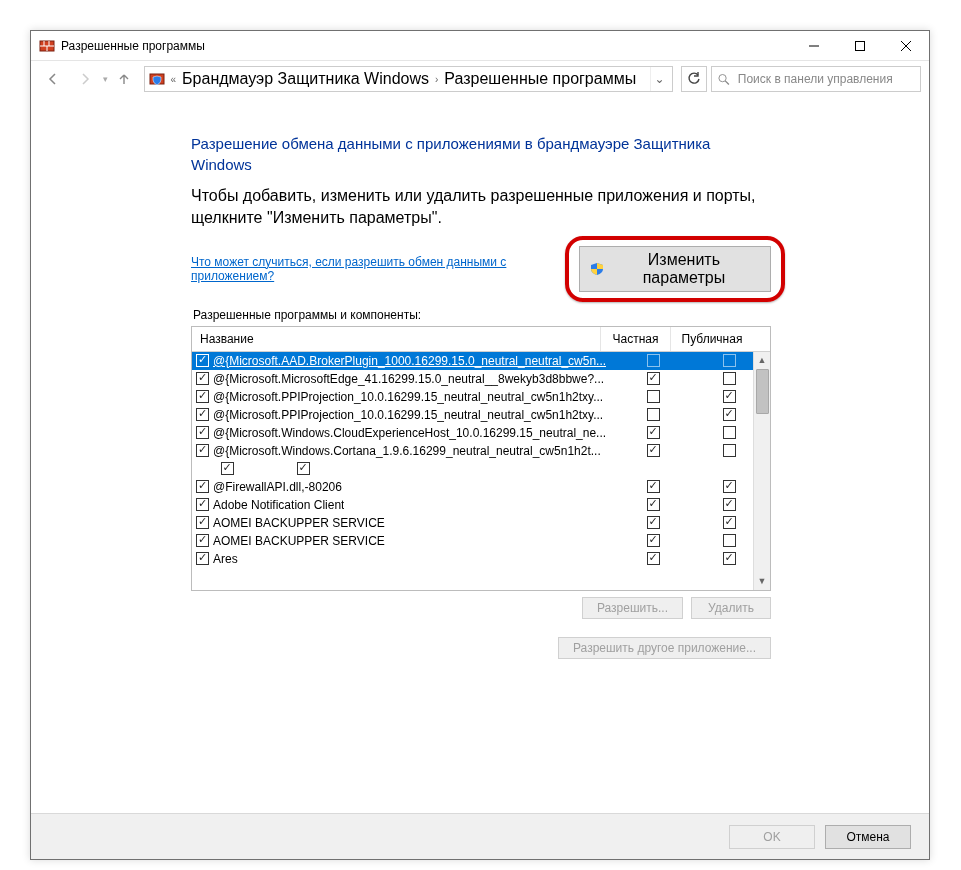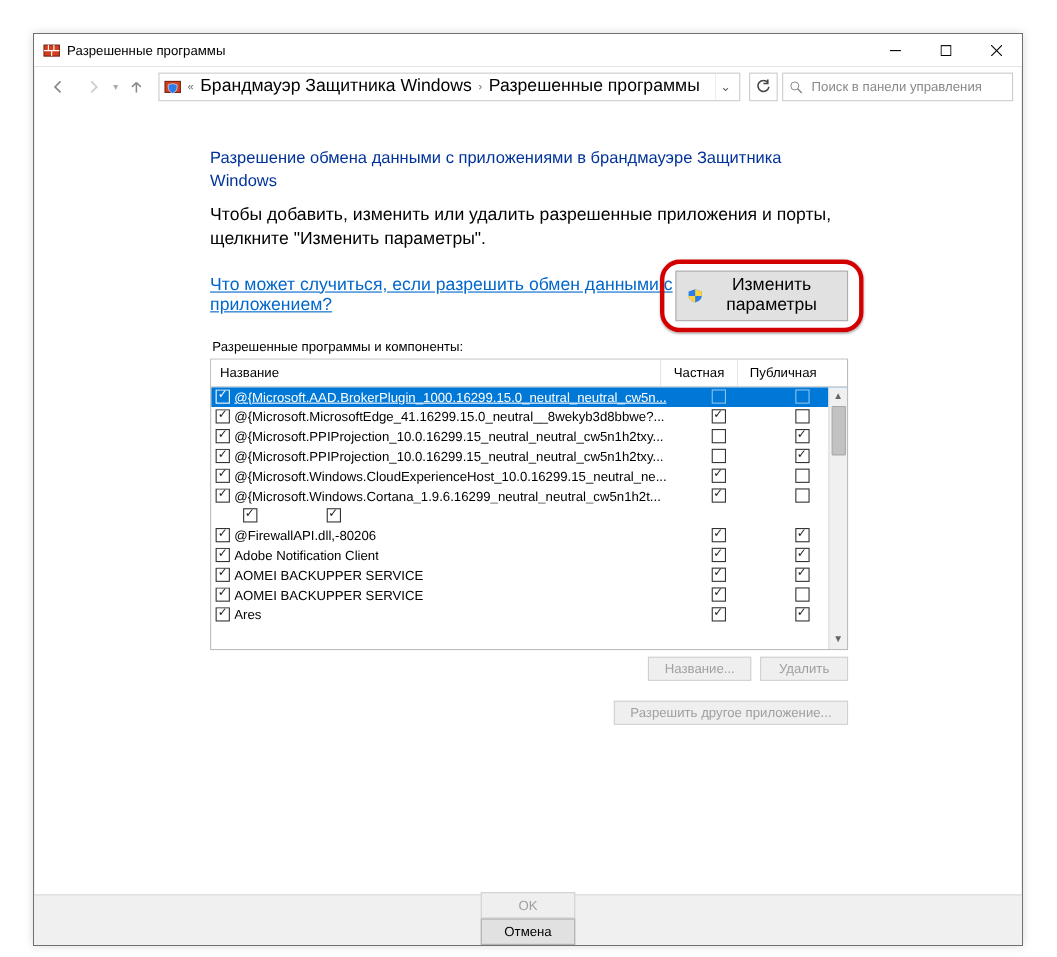--- a/index.html
+++ b/index.html
@@ -80,21 +80,21 @@
   .content {
     flex:1; overflow:auto; padding: 36px 0 0 160px;
     position:relative;
   }
   .panel { width: 580px; }
   h1.heading {
     color: #003399; font-size: 15px; font-weight: 400; margin:0 0 10px 0; line-height:1.4;
   }
   .instr { font-size: 16px; color:#000; margin:0 0 16px 0; line-height:1.4; }
   .risk-row { display:flex; align-items:center; margin-bottom:16px; }
-  .risk-link { color:#0066cc; font-size:16px; }
+  .risk-link { color:#0066cc; font-size:12px; }
   .change-btn-wrap { margin-left:auto; position:relative; }
   .change-btn {
     border:1px solid #adadad; background:#e1e1e1;
     font-size:16px; padding:4px 10px;
     display:flex; align-items:center; gap:4px;
     cursor:pointer;
   }
   .change-btn .shield { width:14px; height:14px; }
   .red-ring {
     position:absolute; left:-14px; top:-10px; right:-14px; bottom:-10px;
@@ -146,23 +146,22 @@
   }
   .btn {
     border:1px solid #adadad; background:#e1e1e1;
     font-size:12px; padding:3px 14px; min-width:80px; text-align:center;
   }
   .btn.disabled { color:#a0a0a0; background:#efefef; border-color:#d0d0d0; }
   .allow-another { display:flex; justify-content:flex-end; margin-top:18px; }
   
   .bottombar {
     height:46px; border-top:1px solid #d9d9d9; background:#f0f0f0;
-    display:flex; align-items:center; justify-content:flex-end; 
+    display:flex; align-items:center; justify-content:flex-end; gap:10px;
     padding:0 18px;
-    flex-direction:column;
   }
   .bottombar .btn { min-width:86px; padding:4px 14px; }
   .name-text { overflow:hidden; text-overflow:ellipsis; white-space:nowrap; }
 </style>
 </head>
 <body>
 
 <div class="window">
 
   <div class="titlebar">
@@ -418,21 +417,21 @@
           <div class="scroll-stub">
             <div class="arr">▲</div>
             <div class="thumb"></div>
             <div style="flex:1"></div>
             <div class="arr">▼</div>
           </div>
         </div>
       </div>
 
       <div class="below-list">
-        <button class="btn disabled">Название...</button>
+        <button class="btn disabled">Разрешить...</button>
         <button class="btn disabled">Удалить</button>
       </div>
 
       <div class="allow-another">
         <button class="btn disabled" style="min-width:200px;">Разрешить другое приложение...</button>
       </div>
     </div>
   </div>
 
   <div class="bottombar">

